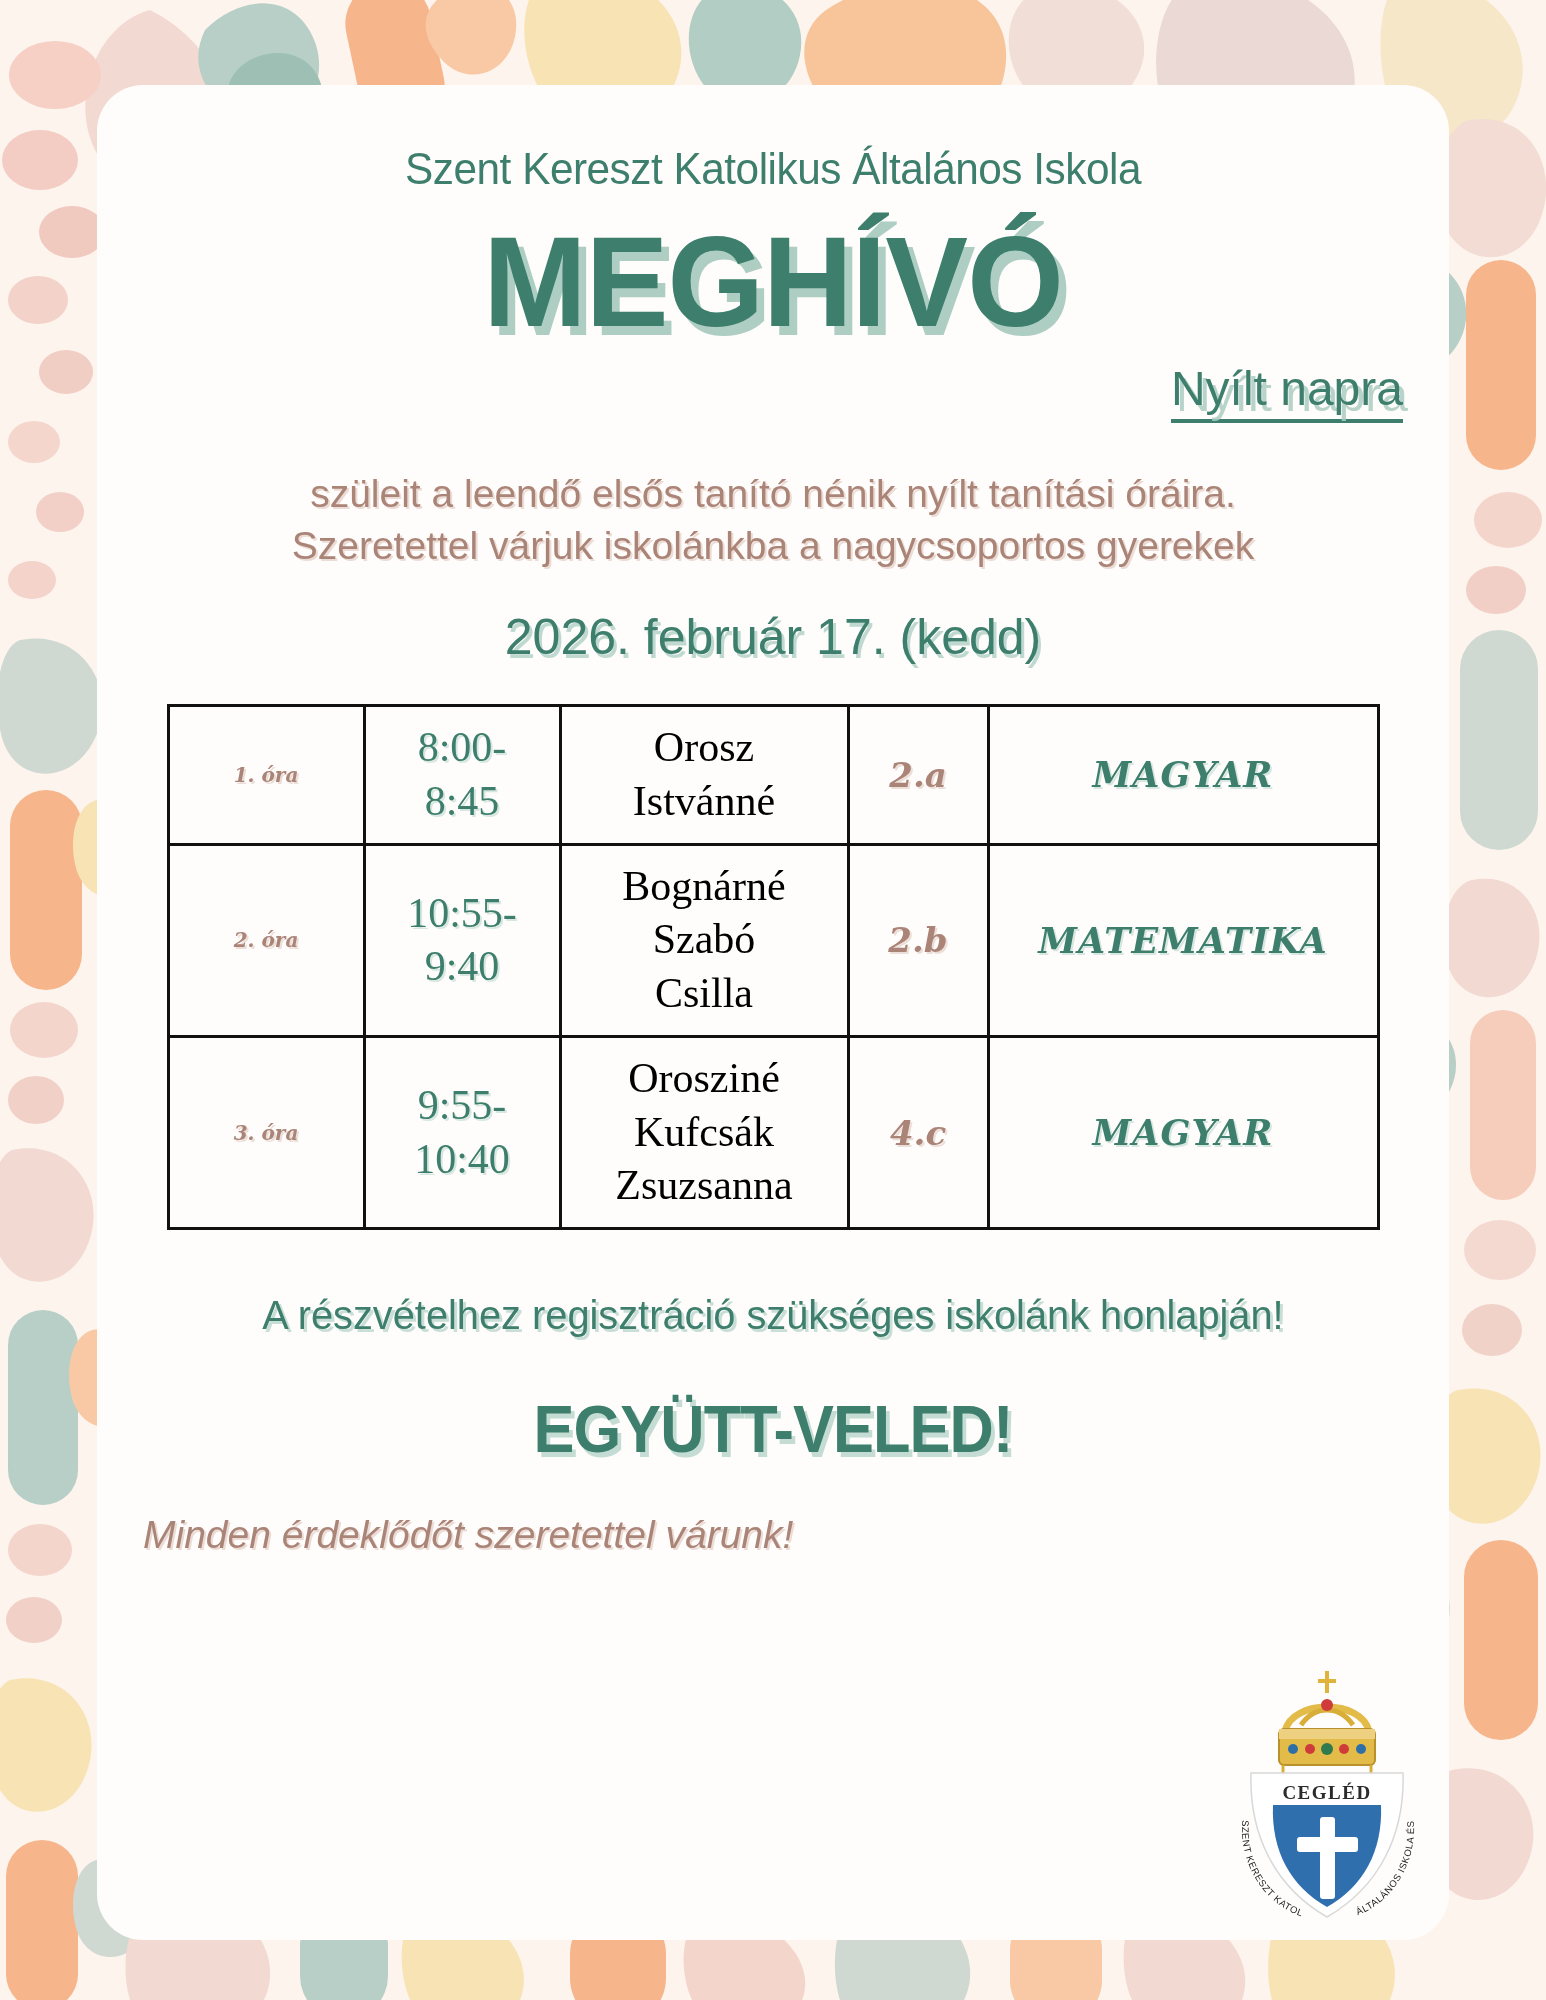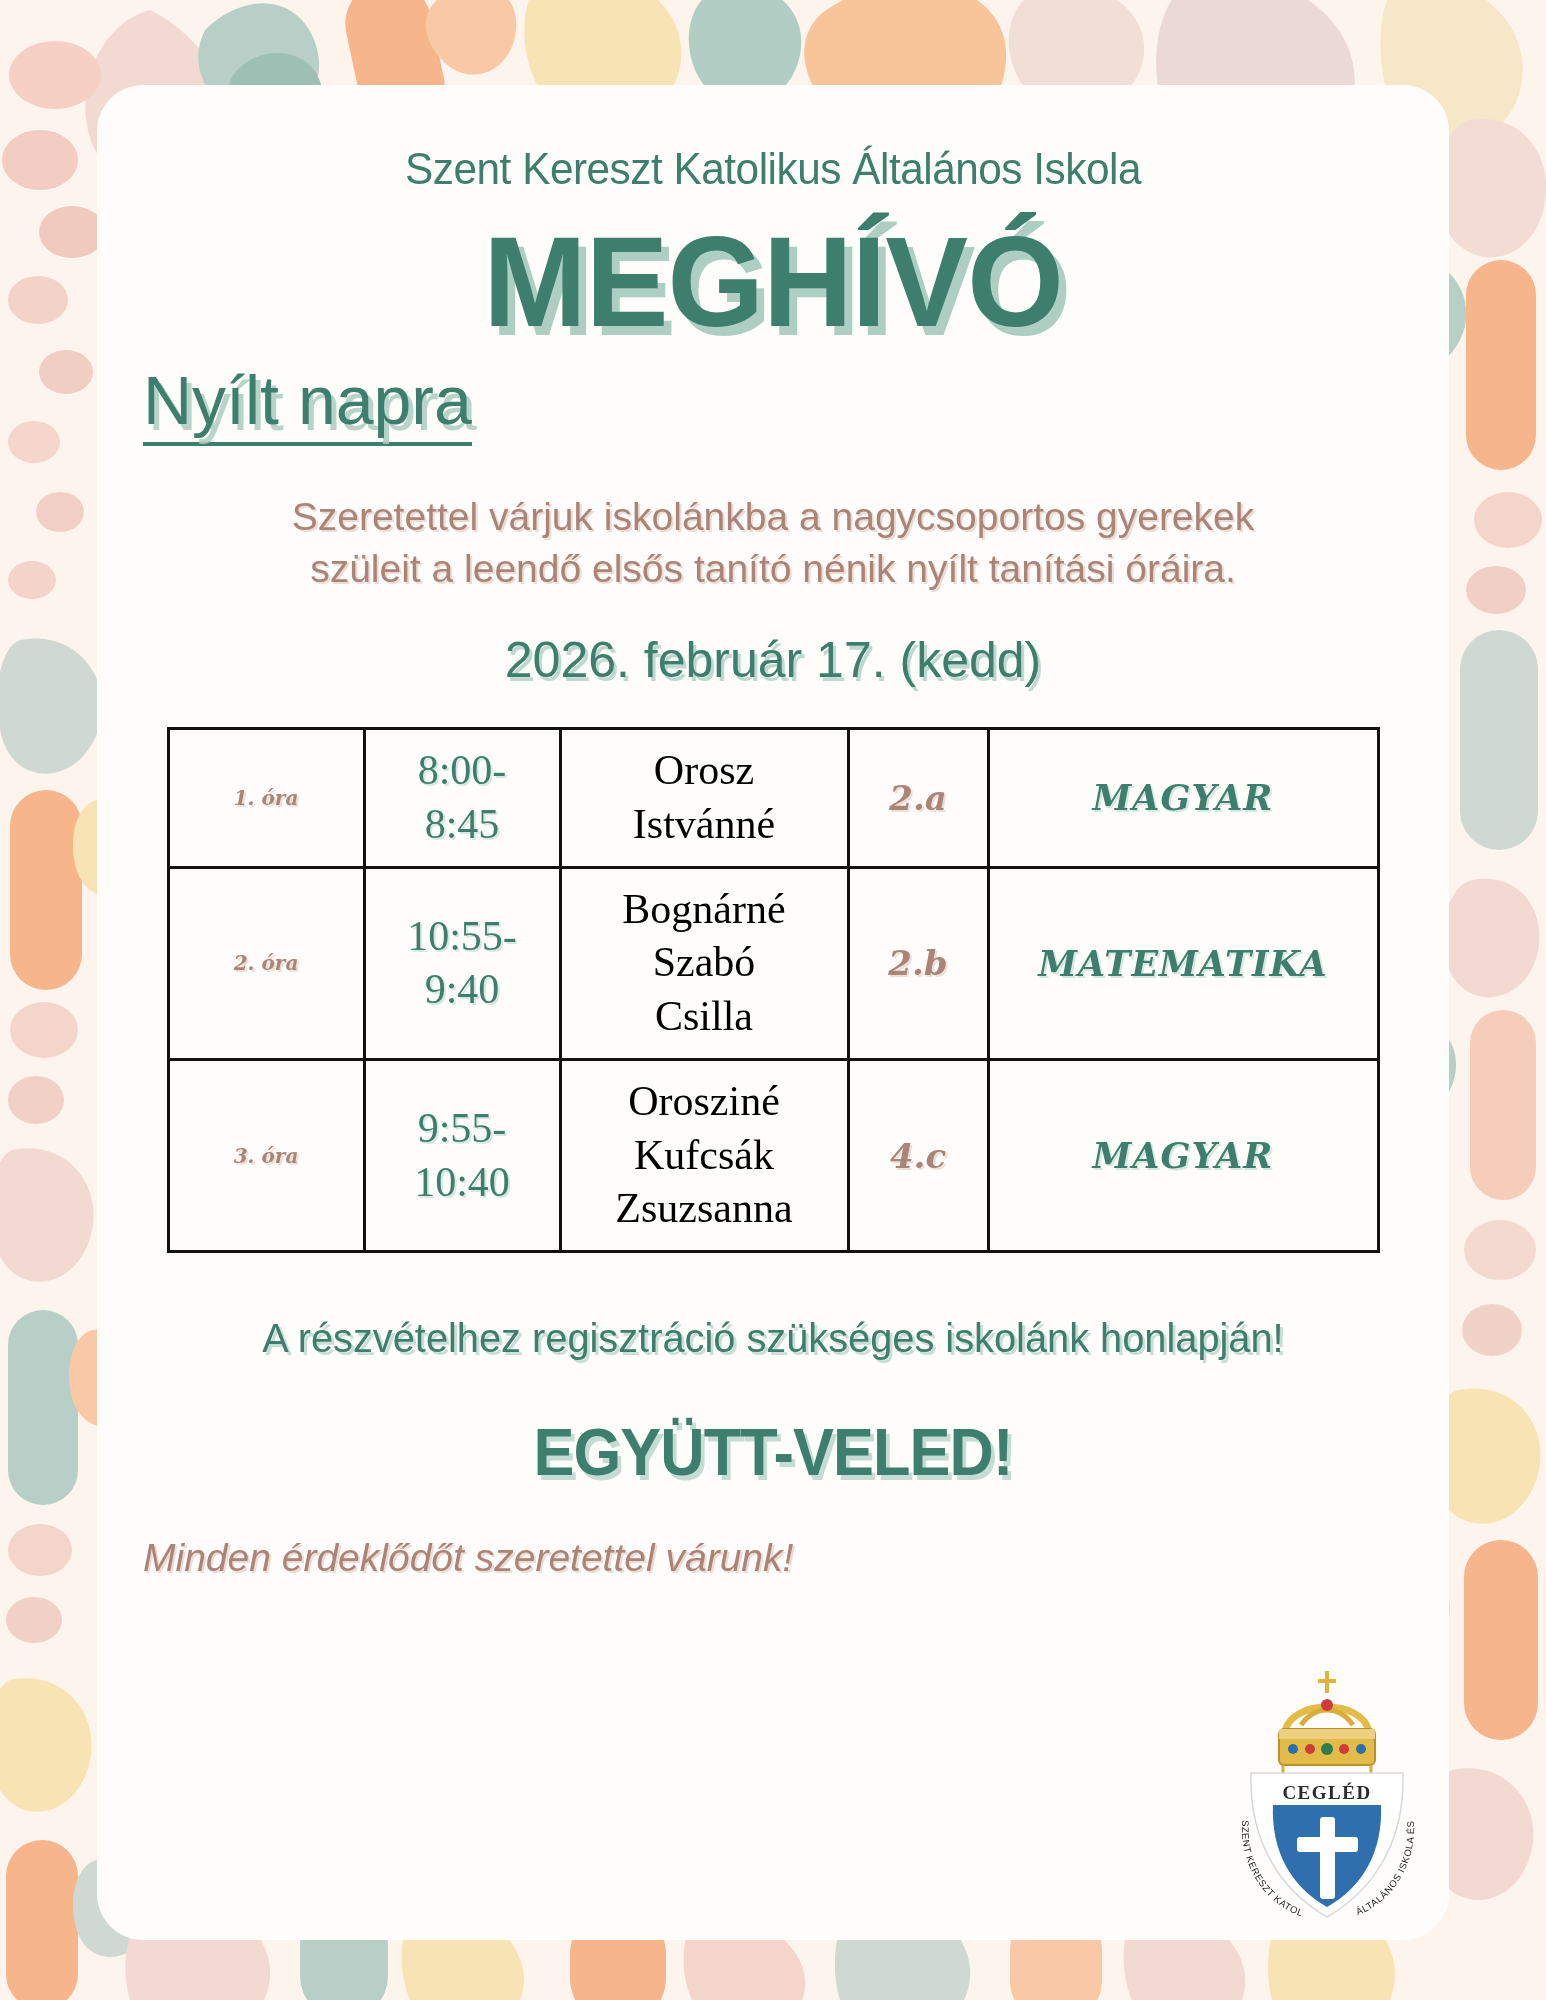--- a/index.html
+++ b/index.html
@@ -43,23 +43,23 @@
     text-align:center;
     letter-spacing:-1px;
     margin-top:18px;
     line-height:1.08;
     text-shadow:8px 9px 0 rgba(160,197,186,.85);
     transform:scaleX(0.97);
   }
 
   .sub-title{
     font-family:"Liberation Sans", sans-serif;
-    font-size:68px;
-    color:#3d7f6c;
-    text-align:left;
+    font-size:48px;
+    color:#3d7f6c;
+    text-align:right;
     margin-top:10px;
     line-height:1.15;
     text-shadow:5px 6px 0 rgba(170,203,193,.85);
   }
   .sub-title span{ border-bottom:4px solid #3d7f6c; padding-bottom:4px; }
 
   .lead{
     font-family:"Liberation Sans", sans-serif;
     font-size:39px;
     color:#ab8478;
@@ -250,22 +250,22 @@
 
   <div class="school-name">Szent Kereszt Katolikus Általános Iskola</div>
 
   <div class="big-title">MEGHÍVÓ</div>
 
   <div class="sub-title">
     <span>Nyílt napra</span>
   </div>
 
   <div class="lead">
+    <div>szüleit a leendő elsős tanító nénik nyílt tanítási óráira.</div>
     <div>Szeretettel várjuk iskolánkba a nagycsoportos gyerekek</div>
-    <div>szüleit a leendő elsős tanító nénik nyílt tanítási óráira.</div>
   </div>
 
   <div class="date-line">2026. február 17. (kedd)</div>
 
   <table class="schedule">
     <tbody>
       <tr>
         <td class="c-lesson">
           <div class="lesson-txt">1. óra</div>
         </td>

